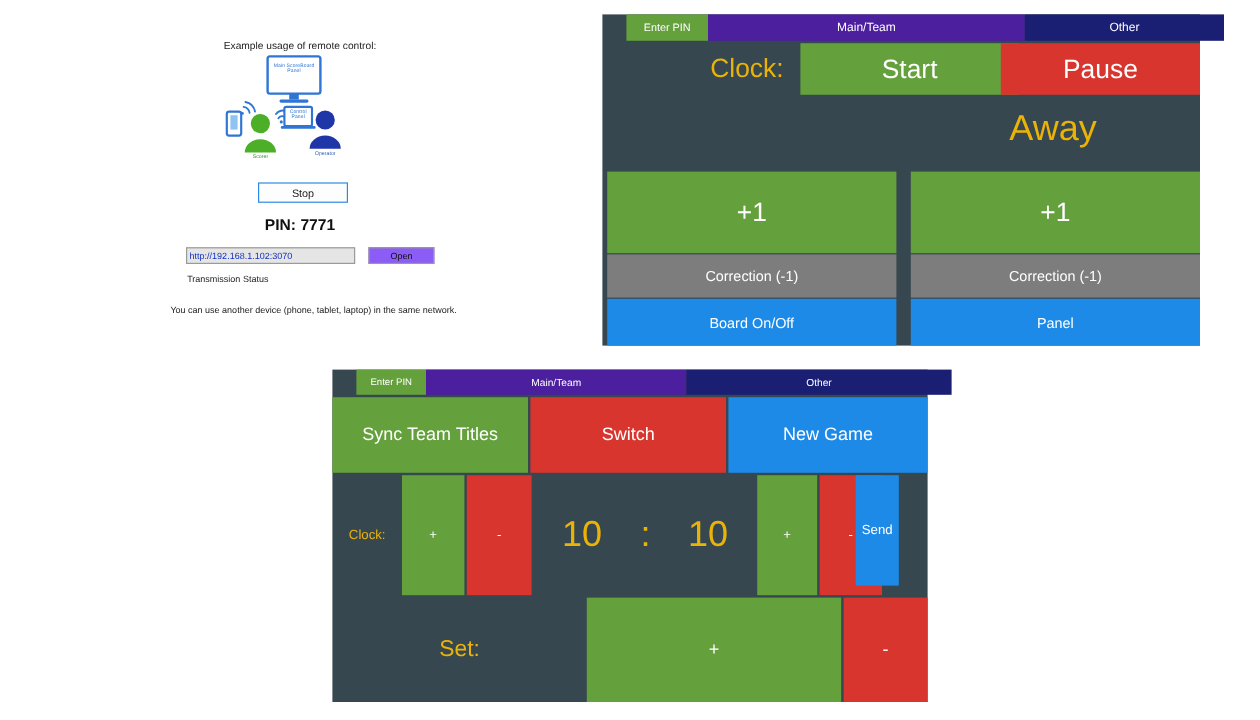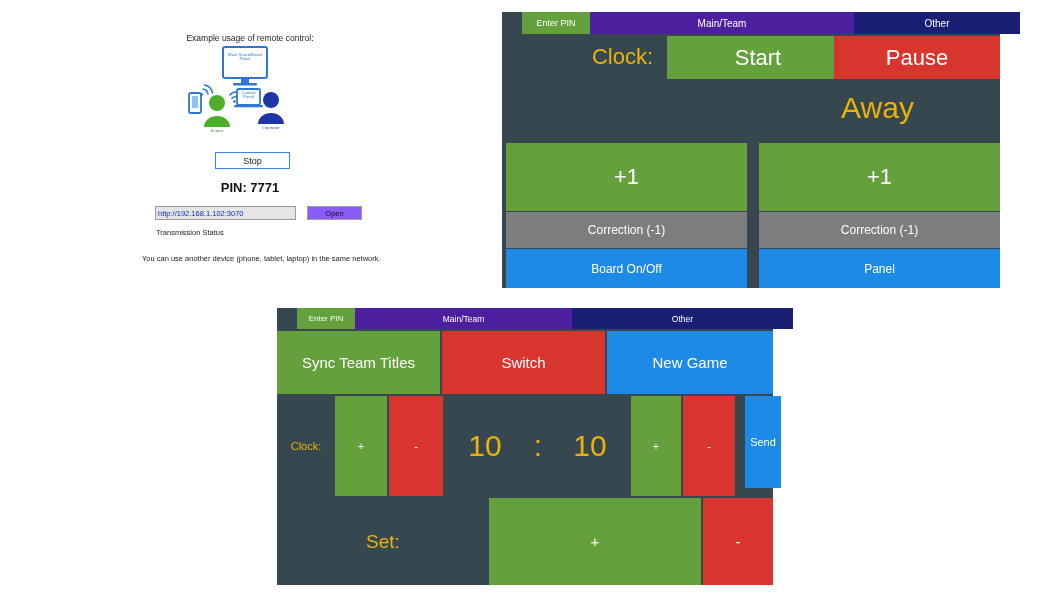--- a/index.html
+++ b/index.html
@@ -98,21 +98,21 @@
   #po-newgame{left:330px;top:23px;width:166px;height:63px;background:#1e8ae8;font-size:15px;}
 
   #po-clock-label{left:0;top:88px;width:58px;height:100px;font-size:11px;}
   #po-min-plus{left:58px;top:88px;width:52px;height:100px;background:#64a03c;font-size:11px;}
   #po-min-minus{left:112px;top:88px;width:54px;height:100px;background:#d8352e;font-size:11px;}
   #po-min-val{left:168px;top:88px;width:80px;height:100px;font-size:30px;}
   #po-colon{left:248px;top:88px;width:26px;height:100px;font-size:30px;}
   #po-sec-val{left:274px;top:88px;width:78px;height:100px;font-size:30px;}
   #po-sec-plus{left:354px;top:88px;width:50px;height:100px;background:#64a03c;font-size:11px;}
   #po-sec-minus{left:406px;top:88px;width:52px;height:100px;background:#d8352e;font-size:11px;}
-  #po-send{left:468px;top:88px;width:36px;height:92px;background:#1e8ae8;font-size:11px;}
+  #po-send{left:436px;top:88px;width:36px;height:92px;background:#1e8ae8;font-size:11px;}
 
   #po-set-label{left:0;top:190px;width:212px;height:87px;font-size:19px;}
   #po-set-plus{left:212px;top:190px;width:212px;height:87px;background:#64a03c;font-size:15px;}
   #po-set-minus{left:426px;top:190px;width:70px;height:87px;background:#d8352e;font-size:15px;}
 </style>
 </head>
 <body>
 
 <div id="left-panel">
 

